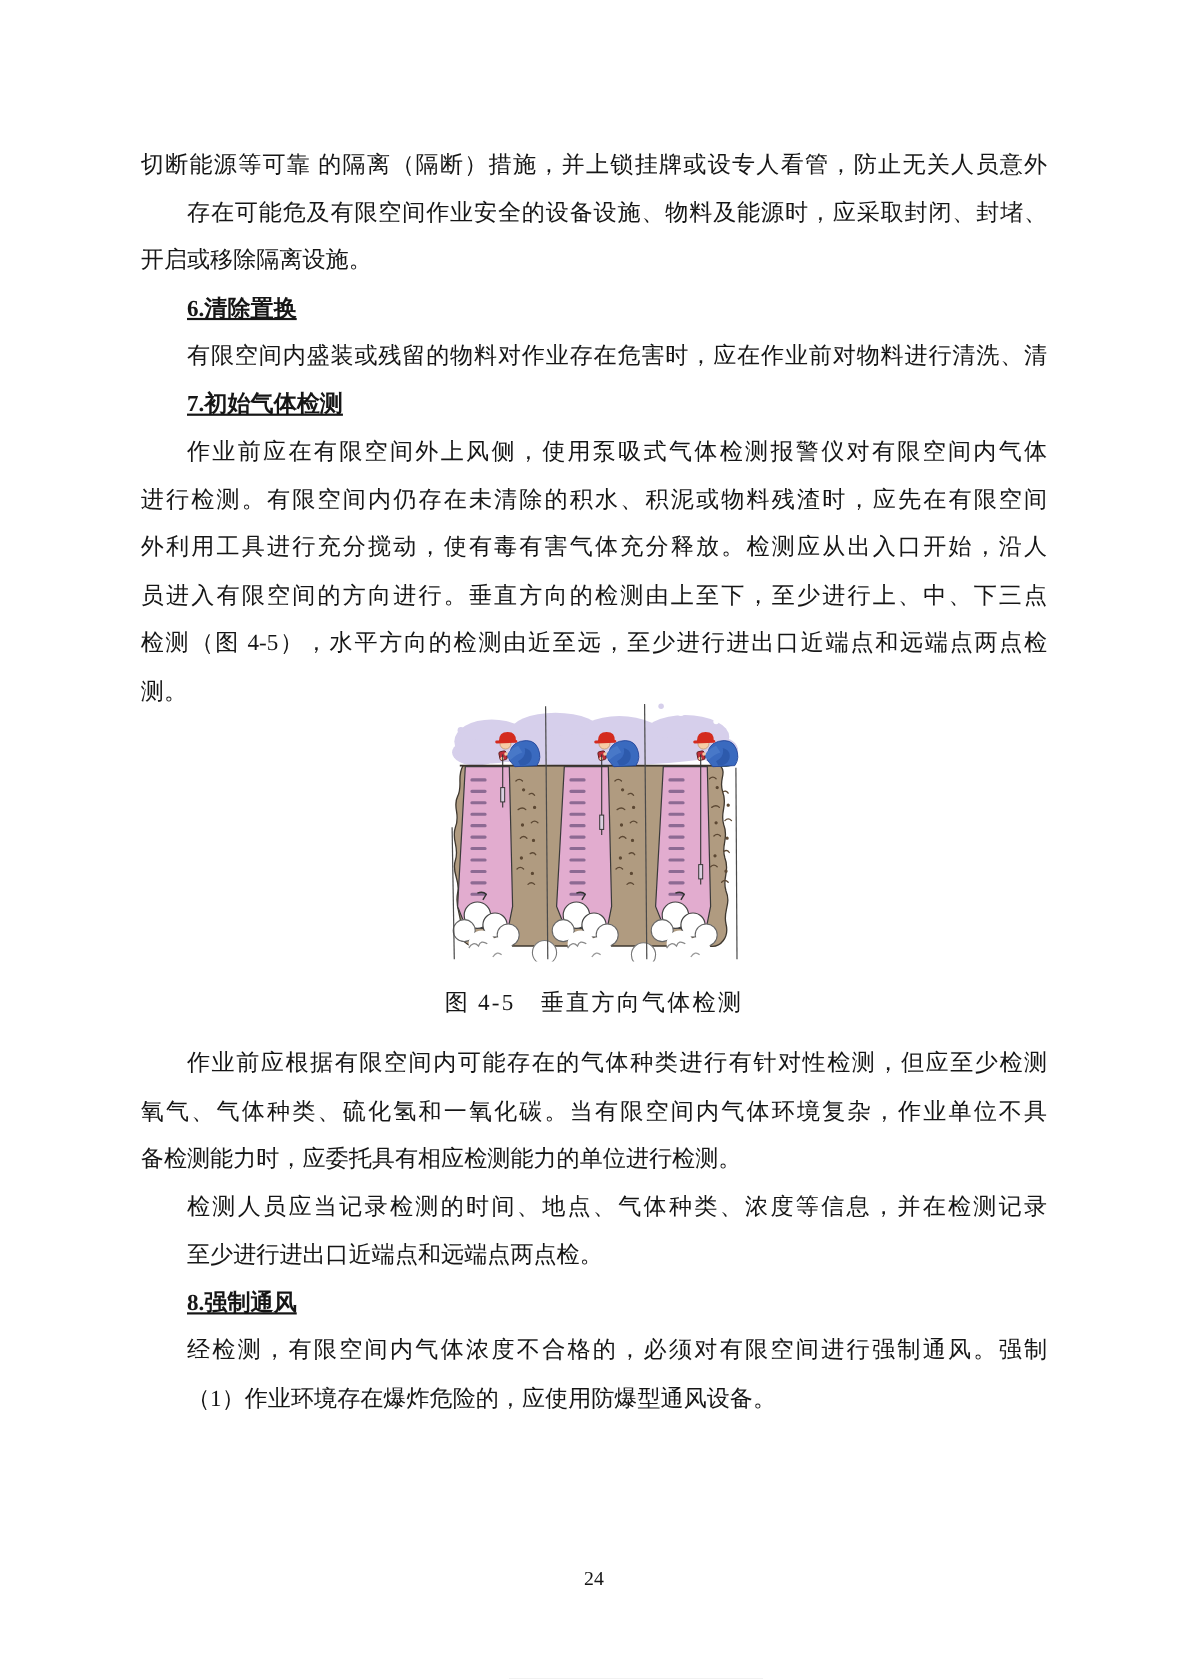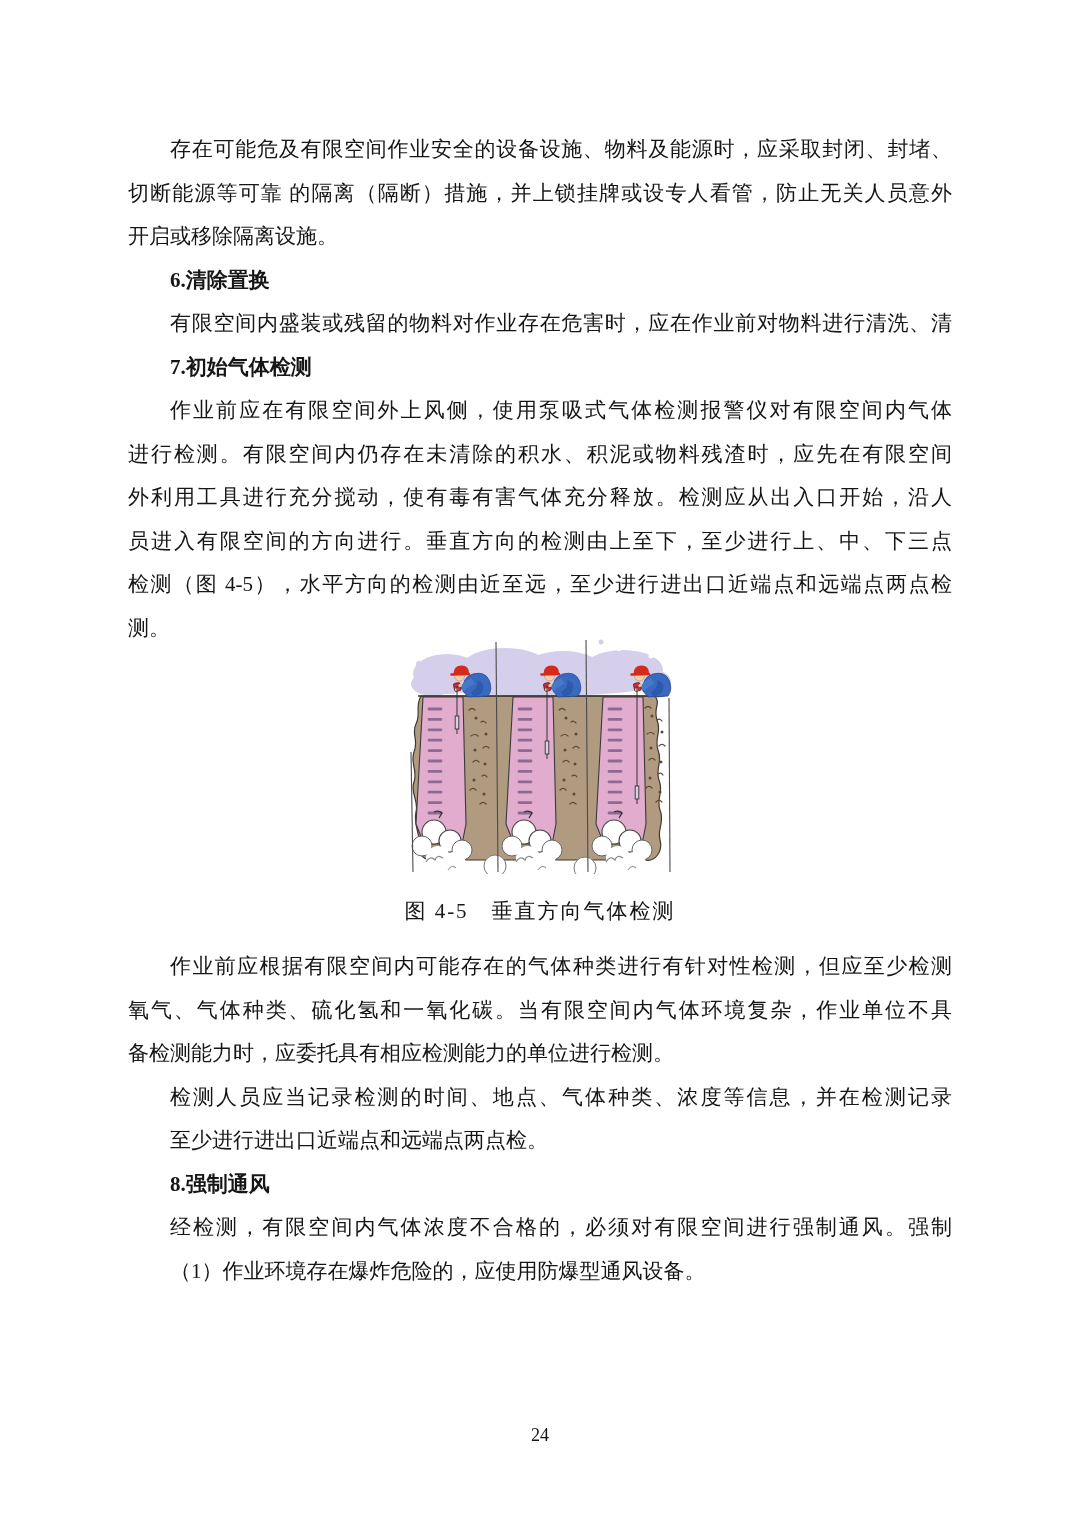--- a/index.html
+++ b/index.html
@@ -24,20 +24,21 @@
     text-align-last:justify;
     -moz-text-align-last:justify;
   }
   .line.first{padding-left:42px;}
   .line.last{text-align:left;text-align-last:left;-moz-text-align-last:left;}
   .heading{
     margin:0;
     padding-left:42px;
     font-weight:700;
     line-height:43.5px;
+    text-decoration:underline;
   }
   .figure-block{
     margin:-14px 0 0 0;
     text-align:center;
   }
   .figure-art{display:inline-block;line-height:0;}
   .figure-caption{
     line-height:43.5px;
     letter-spacing:2px;
     margin-bottom:12px;
@@ -51,22 +52,22 @@
     font-size:18px;
     line-height:26px;
   }
 </style>
 </head>
 <body>
 
 <div class="page">
 
   <div class="doc">
+      <div class="line">切断能源等可靠 的隔离（隔断）措施，并上锁挂牌或设专人看管，防止无关人员意外</div>
       <div class="line first">存在可能危及有限空间作业安全的设备设施、物料及能源时，应采取封闭、封堵、</div>
-      <div class="line">切断能源等可靠 的隔离（隔断）措施，并上锁挂牌或设专人看管，防止无关人员意外</div>
       <div class="line last">开启或移除隔离设施。</div>
       <p class="heading">6.清除置换</p>
       <div class="line first">有限空间内盛装或残留的物料对作业存在危害时，应在作业前对物料进行清洗、清</div>
       <p class="heading">7.初始气体检测</p>
       <div class="line first">作业前应在有限空间外上风侧，使用泵吸式气体检测报警仪对有限空间内气体</div>
       <div class="line">进行检测。有限空间内仍存在未清除的积水、积泥或物料残渣时，应先在有限空间</div>
       <div class="line">外利用工具进行充分搅动，使有毒有害气体充分释放。检测应从出入口开始，沿人</div>
       <div class="line">员进入有限空间的方向进行。垂直方向的检测由上至下，至少进行上、中、下三点</div>
       <div class="line">检测（图 4-5），水平方向的检测由近至远，至少进行进出口近端点和远端点两点检</div>
       <div class="line last">测。</div>

